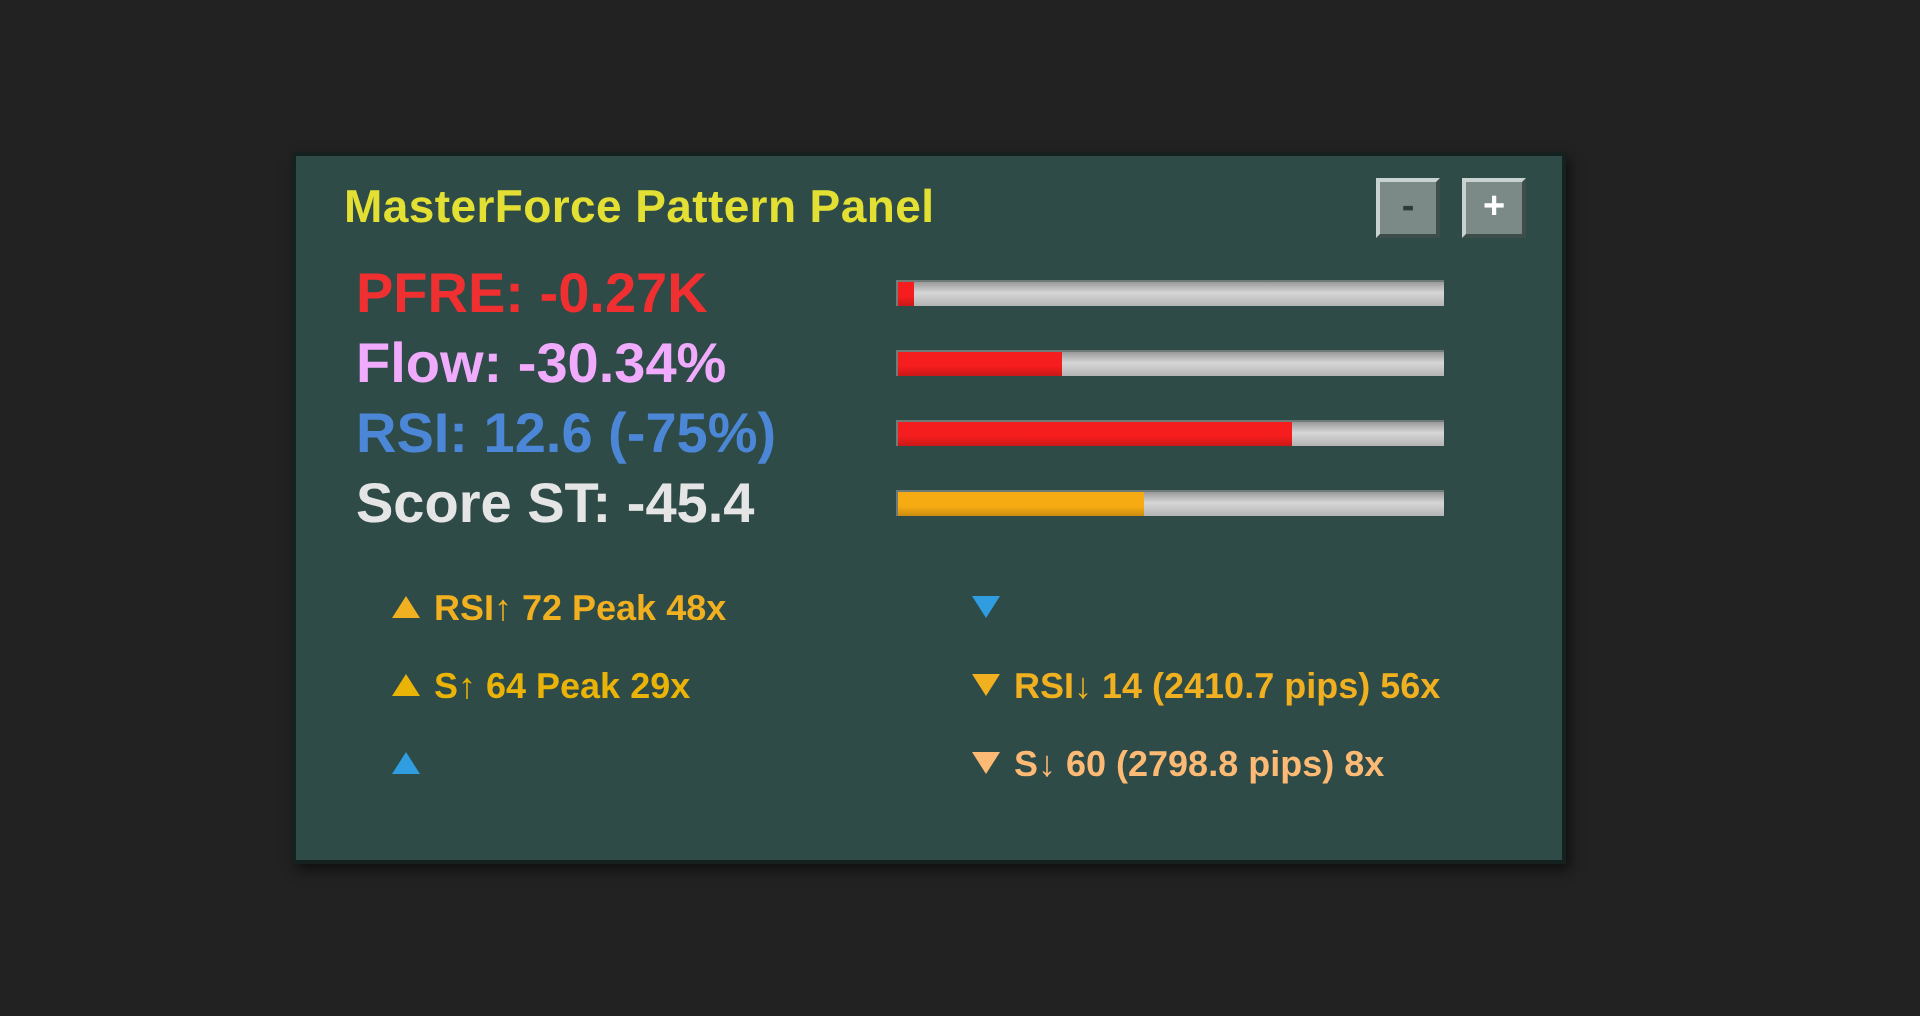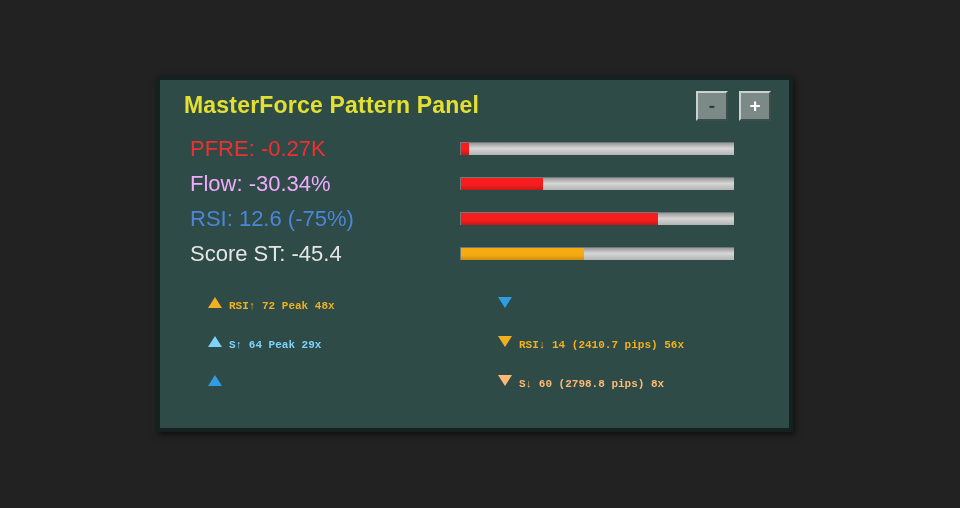--- a/index.html
+++ b/index.html
@@ -10,26 +10,26 @@
     width: 960px;
     height: 508px;
     background: #222222;
     font-family: "Liberation Sans", sans-serif;
     overflow: hidden;
     position: relative;
   }
 
   #panel {
     position: absolute;
-    left: 156px;
+    left: 146px;
     top: 76px;
     width: 637px;
     height: 356px;
     background: #2e4b47;
-    border: 4px solid #fef9c3;
+    border: 2px solid #fef9c3;
     box-sizing: border-box;
     box-shadow: 2px 3px 6px rgba(0,0,0,0.55);
   }
 
   
   #titlebar {
     position: absolute;
     left: 0; top: 0;
     width: 100%;
     height: 52px;
@@ -80,22 +80,22 @@
   }
   .metric-row {
     position: relative;
     height: 35px;
   }
   .metric-label {
     position: absolute;
     left: 30px;
     top: 0;
     line-height: 33px;
-    font-size: 22px;
-    font-weight: normal;
+    font-size: 28px;
+    font-weight: bold;
     white-space: nowrap;
   }
   .metric-bar {
     position: absolute;
     left: 300px;
     top: 10px;
     width: 274px;
     height: 13px;
     background: linear-gradient(to bottom, #9a9a9a 0%, #d6d6d6 45%, #b4b4b4 100%);
     border-top: 1px solid #6e7b79;
@@ -115,24 +115,23 @@
     width: 100%;
   }
   .pattern-row {
     position: relative;
     height: 39px;
   }
   .pattern-cell {
     position: absolute;
     top: 0;
     line-height: 37px;
-    font-size: 11px;
+    font-size: 18px;
     font-weight: bold;
     white-space: nowrap;
-    font-family: Liberation Mono, monospace;
   }
   .pattern-cell.left  { left: 48px; }
   .pattern-cell.right { left: 338px; }
 
   .tri {
     display: inline-block;
     width: 0;
     height: 0;
     margin-right: 7px;
     vertical-align: 1px;
@@ -196,21 +195,21 @@
     <div class="pattern-row">
       <div class="pattern-cell left" style="color: rgb(240, 176, 32);">
         <span class="tri up"></span><span>RSI↑ 72 Peak 48x</span>
       </div>
       <div class="pattern-cell right" style="color: rgb(47, 157, 224);">
         <span class="tri down"></span>
       </div>
     </div>
 
     <div class="pattern-row">
-      <div class="pattern-cell left" style="color: #7dd3fc;">
+      <div class="pattern-cell left" style="color: #eab308;">
         <span class="tri up"></span><span>S↑ 64 Peak 29x</span>
       </div>
       <div class="pattern-cell right" style="color: rgb(240, 176, 32);">
         <span class="tri down"></span><span>RSI↓ 14 (2410.7 pips) 56x</span>
       </div>
     </div>
 
     <div class="pattern-row">
       <div class="pattern-cell left" style="color: rgb(47, 157, 224);">
         <span class="tri up"></span>

